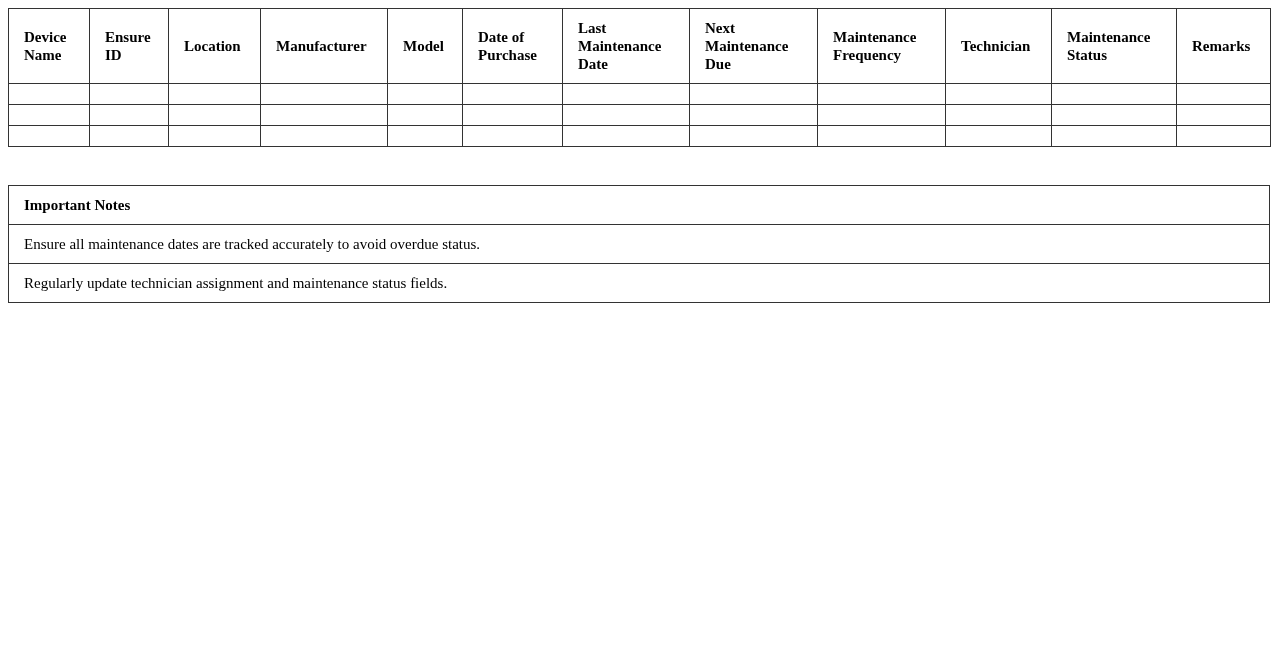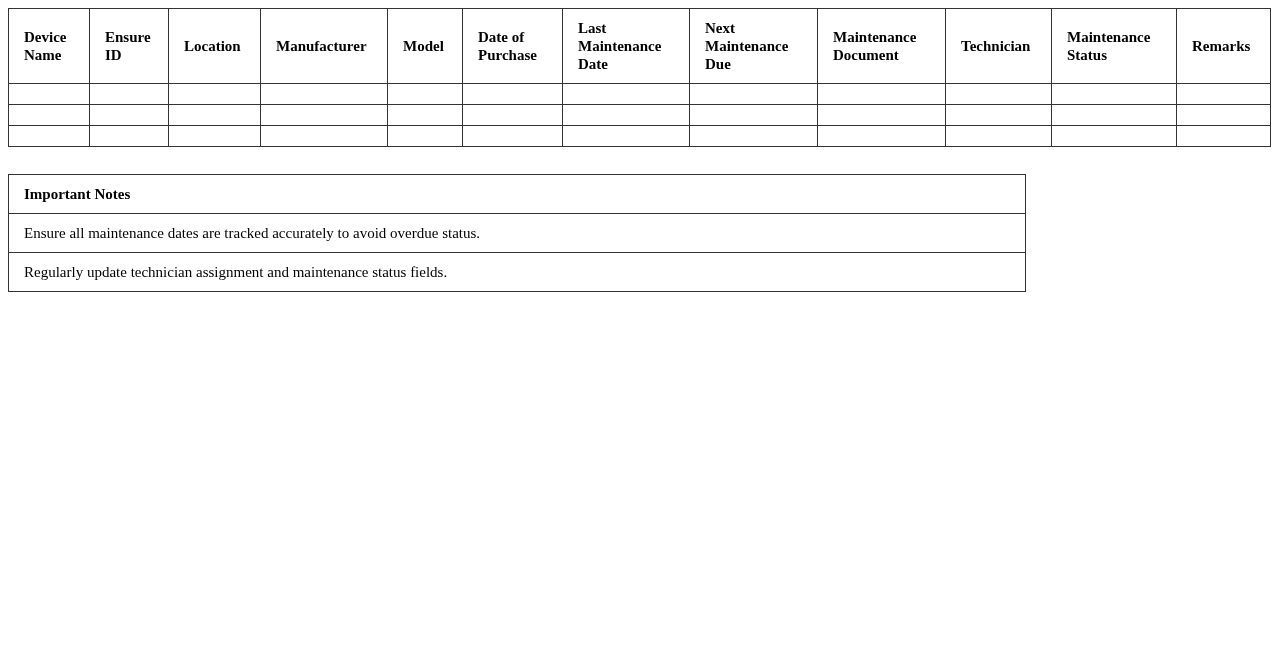--- a/index.html
+++ b/index.html
@@ -3,21 +3,21 @@
   <meta charset="utf-8">
   <style>
     html, body { margin: 0; padding: 0; background: #ffffff; }
     body { width: 1278px; height: 650px; position: relative; font-family: "Liberation Serif", serif; color: #000; }
     table { border-collapse: collapse; position: absolute; left: 8px; }
     td, th { border: 1px solid #333333; }
     #device-table { top: 8px; width: 1262px; table-layout: fixed; border-radius: 20px; }
     #device-table th { font-weight: bold; font-size: 15px; line-height: 18px; padding: 0 15px; text-align: left; height: 74px; vertical-align: middle; }
     #device-table th.center { }
     #device-table td { height: 20px; padding: 0; }
-    #notes-table { top: 174px; width: 1018px; }
+    #notes-table { top: 185px; width: 1262px; }
     #notes-table td { height: 38px; padding: 0 15px; font-size: 15px; line-height: 18px; vertical-align: middle; }
     #notes-table td.head { font-weight: bold; }
   </style>
 </head>
 <body>
 
 <table id="device-table">
   <colgroup>
     <col style="width:81px">
       <col style="width:79px">
@@ -35,21 +35,21 @@
   <thead>
     <tr>
       <th>Device Name</th>
       <th>Ensure ID</th>
       <th class="center">Location</th>
       <th class="center">Manufacturer</th>
       <th class="center">Model</th>
       <th>Date of Purchase</th>
       <th>Last Maintenance Date</th>
       <th>Next Maintenance Due</th>
-      <th>Maintenance Document</th>
+      <th>Maintenance Frequency</th>
       <th class="center">Technician</th>
       <th>Maintenance Status</th>
       <th class="center">Remarks</th>
     </tr>
   </thead>
   <tbody>
     <tr>
       <td></td>
       <td></td>
       <td></td>

